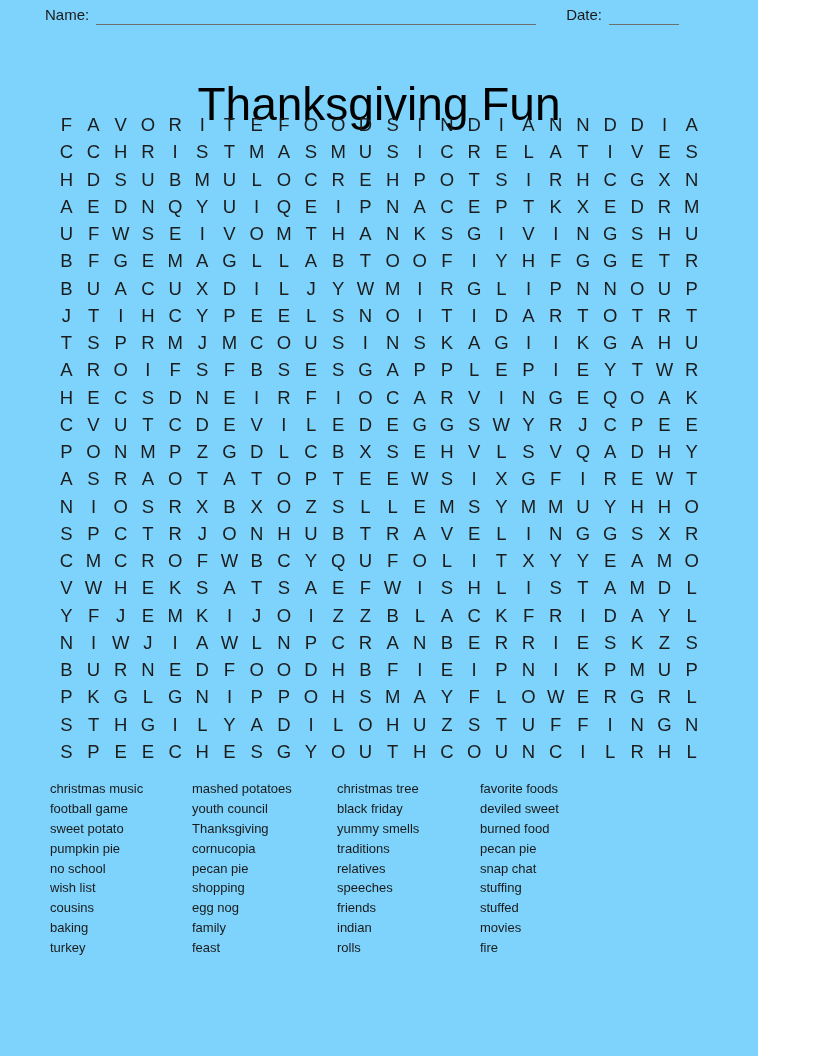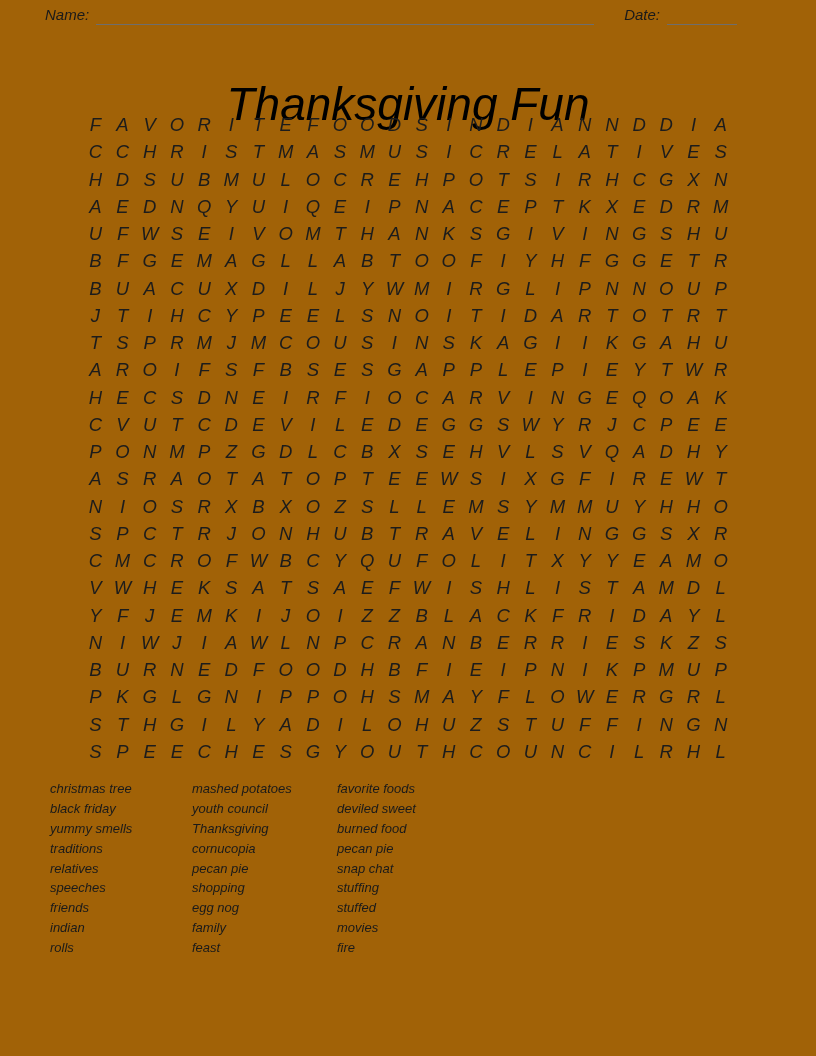--- a/index.html
+++ b/index.html
@@ -1,25 +1,24 @@
 <!DOCTYPE html>
 <html><head>
 <meta charset="utf-8">
 <style>
   * { margin: 0; padding: 0; box-sizing: border-box; }
   html, body { background: #ffffff; }
   .page {
     position: relative;
-    width: 816px;
+    width: 758px;
     height: 1056px;
-    background: #a16207;
+    background: #7dd3fc;
     color: #111111;
     font-family: "Liberation Sans", "DejaVu Sans", sans-serif;
     overflow: hidden;
-    font-style: italic;
   }
   
   .header {
     position: absolute;
     top: 5px;
     left: 45px;
     right: 79px;
     display: flex;
     align-items: flex-end;
     font-size: 15px;
@@ -717,42 +716,53 @@
         <span class="grid-cell">I</span>
         <span class="grid-cell">L</span>
         <span class="grid-cell">R</span>
         <span class="grid-cell">H</span>
         <span class="grid-cell">L</span>
       </div>
     </div>
 
   <div class="words" id="words">
       <div class="word-col">
-        <div class="word-item">christmas tree</div>
-        <div class="word-item">black friday</div>
-        <div class="word-item">yummy smells</div>
-        <div class="word-item">traditions</div>
-        <div class="word-item">relatives</div>
-        <div class="word-item">speeches</div>
-        <div class="word-item">friends</div>
-        <div class="word-item">indian</div>
-        <div class="word-item">rolls</div>
+        <div class="word-item">christmas music</div>
+        <div class="word-item">football game</div>
+        <div class="word-item">sweet potato</div>
+        <div class="word-item">pumpkin pie</div>
+        <div class="word-item">no school</div>
+        <div class="word-item">wish list</div>
+        <div class="word-item">cousins</div>
+        <div class="word-item">baking</div>
+        <div class="word-item">turkey</div>
       </div>
       <div class="word-col">
         <div class="word-item">mashed potatoes</div>
         <div class="word-item">youth council</div>
         <div class="word-item">Thanksgiving</div>
         <div class="word-item">cornucopia</div>
         <div class="word-item">pecan pie</div>
         <div class="word-item">shopping</div>
         <div class="word-item">egg nog</div>
         <div class="word-item">family</div>
         <div class="word-item">feast</div>
       </div>
       <div class="word-col">
+        <div class="word-item">christmas tree</div>
+        <div class="word-item">black friday</div>
+        <div class="word-item">yummy smells</div>
+        <div class="word-item">traditions</div>
+        <div class="word-item">relatives</div>
+        <div class="word-item">speeches</div>
+        <div class="word-item">friends</div>
+        <div class="word-item">indian</div>
+        <div class="word-item">rolls</div>
+      </div>
+      <div class="word-col">
         <div class="word-item">favorite foods</div>
         <div class="word-item">deviled sweet</div>
         <div class="word-item">burned food</div>
         <div class="word-item">pecan pie</div>
         <div class="word-item">snap chat</div>
         <div class="word-item">stuffing</div>
         <div class="word-item">stuffed</div>
         <div class="word-item">movies</div>
         <div class="word-item">fire</div>
       </div>

